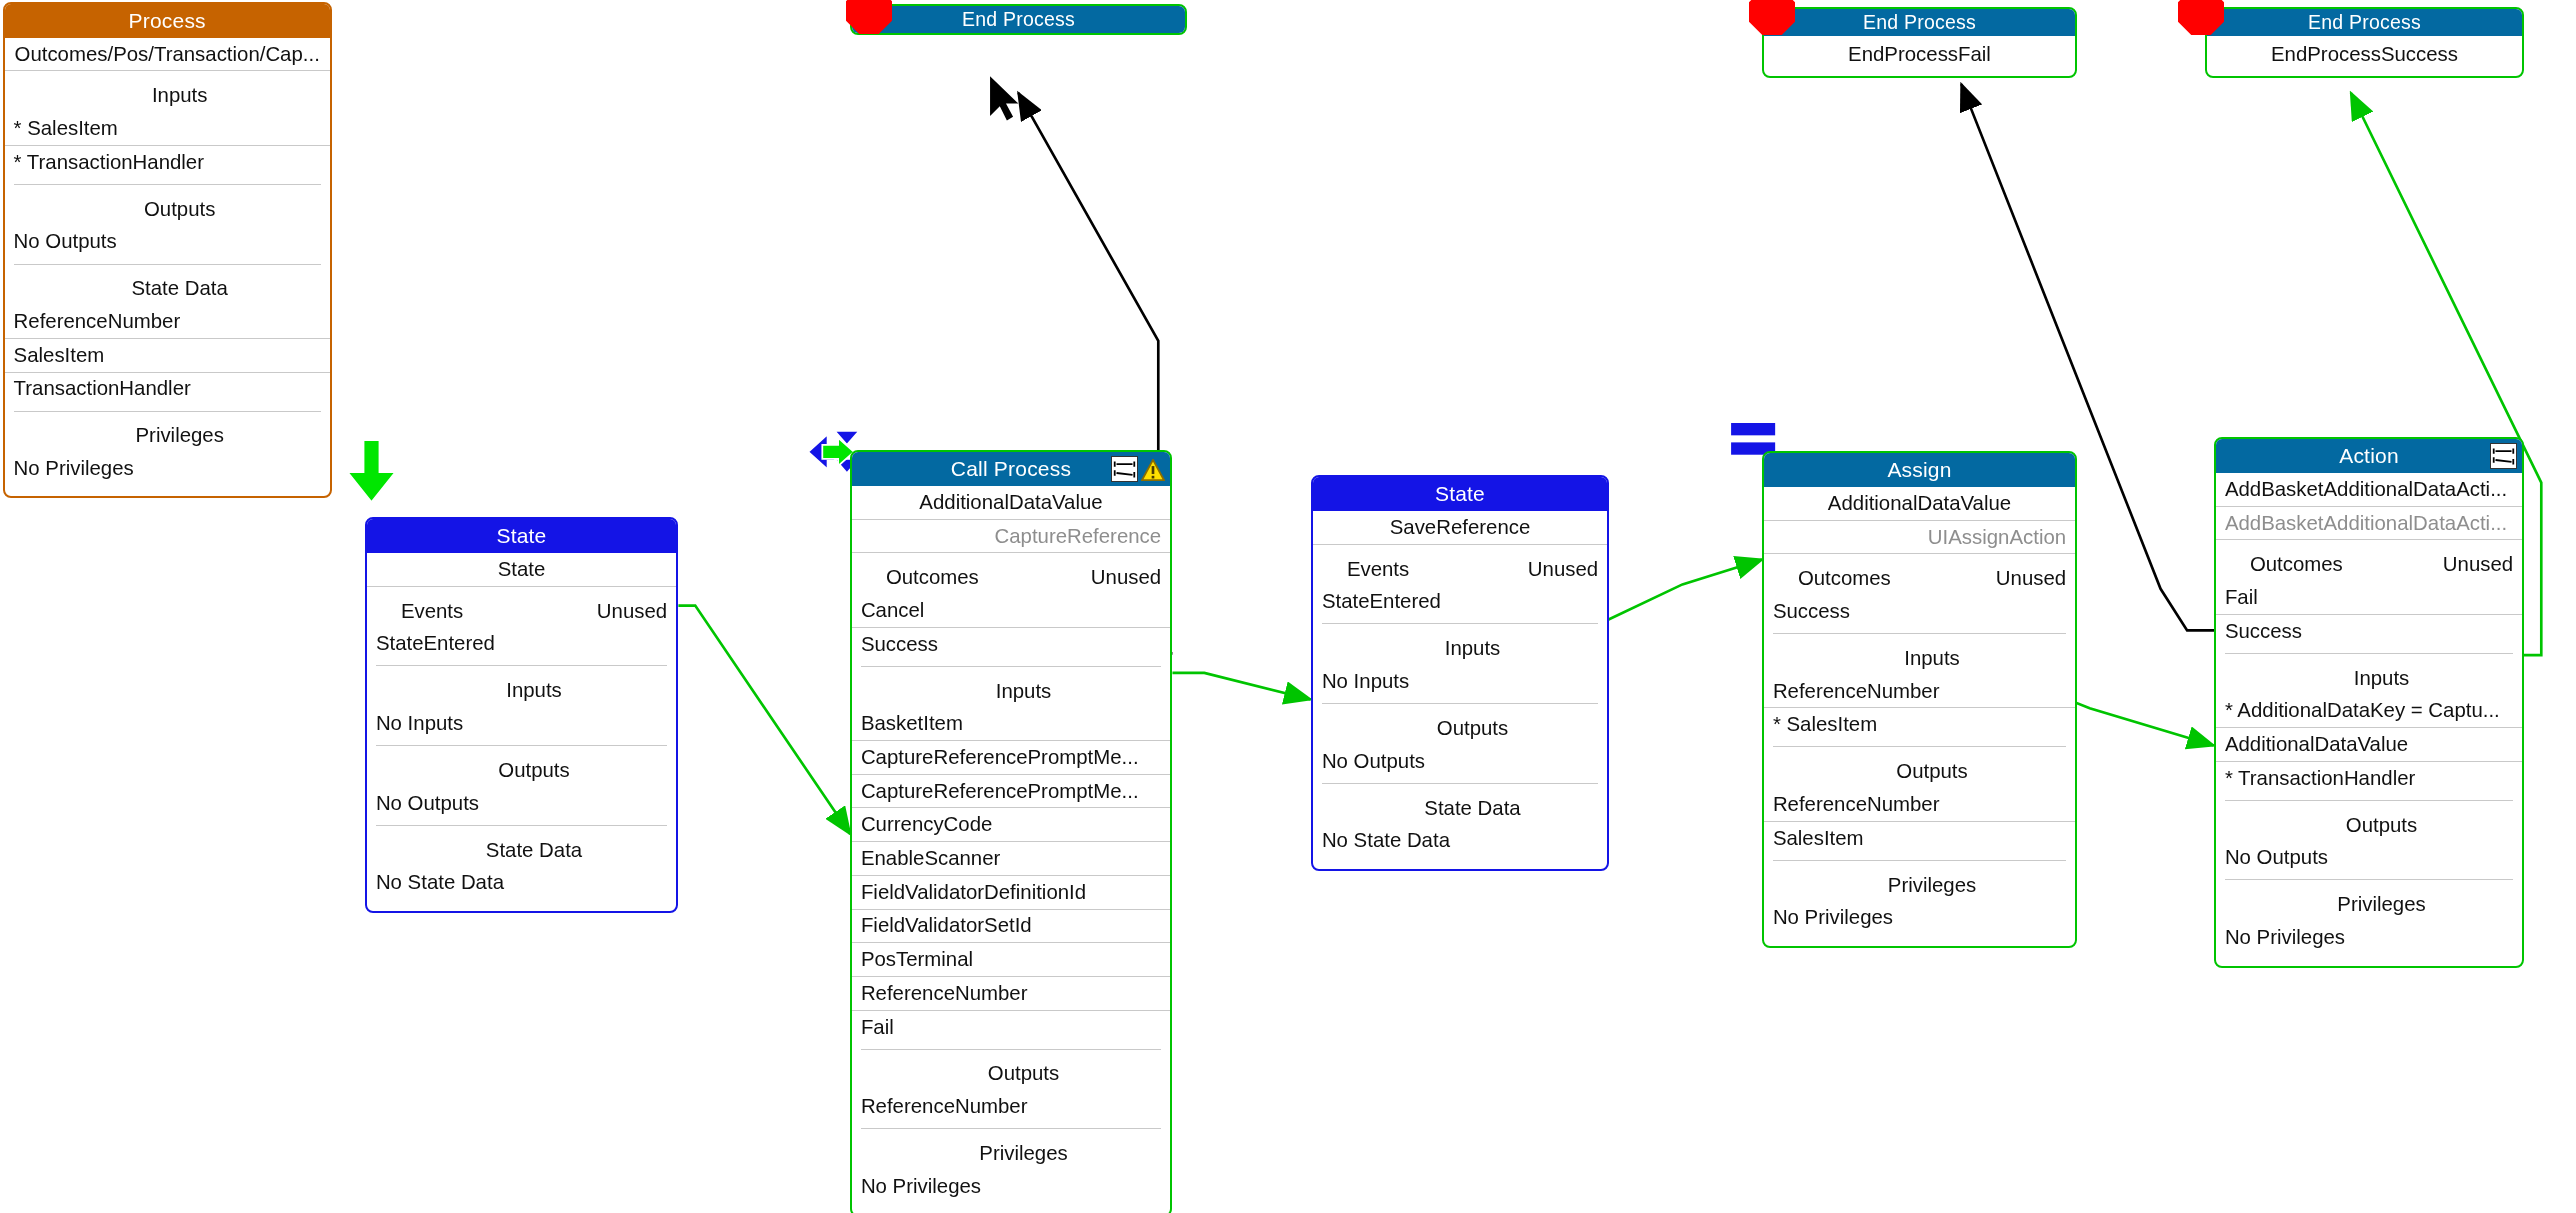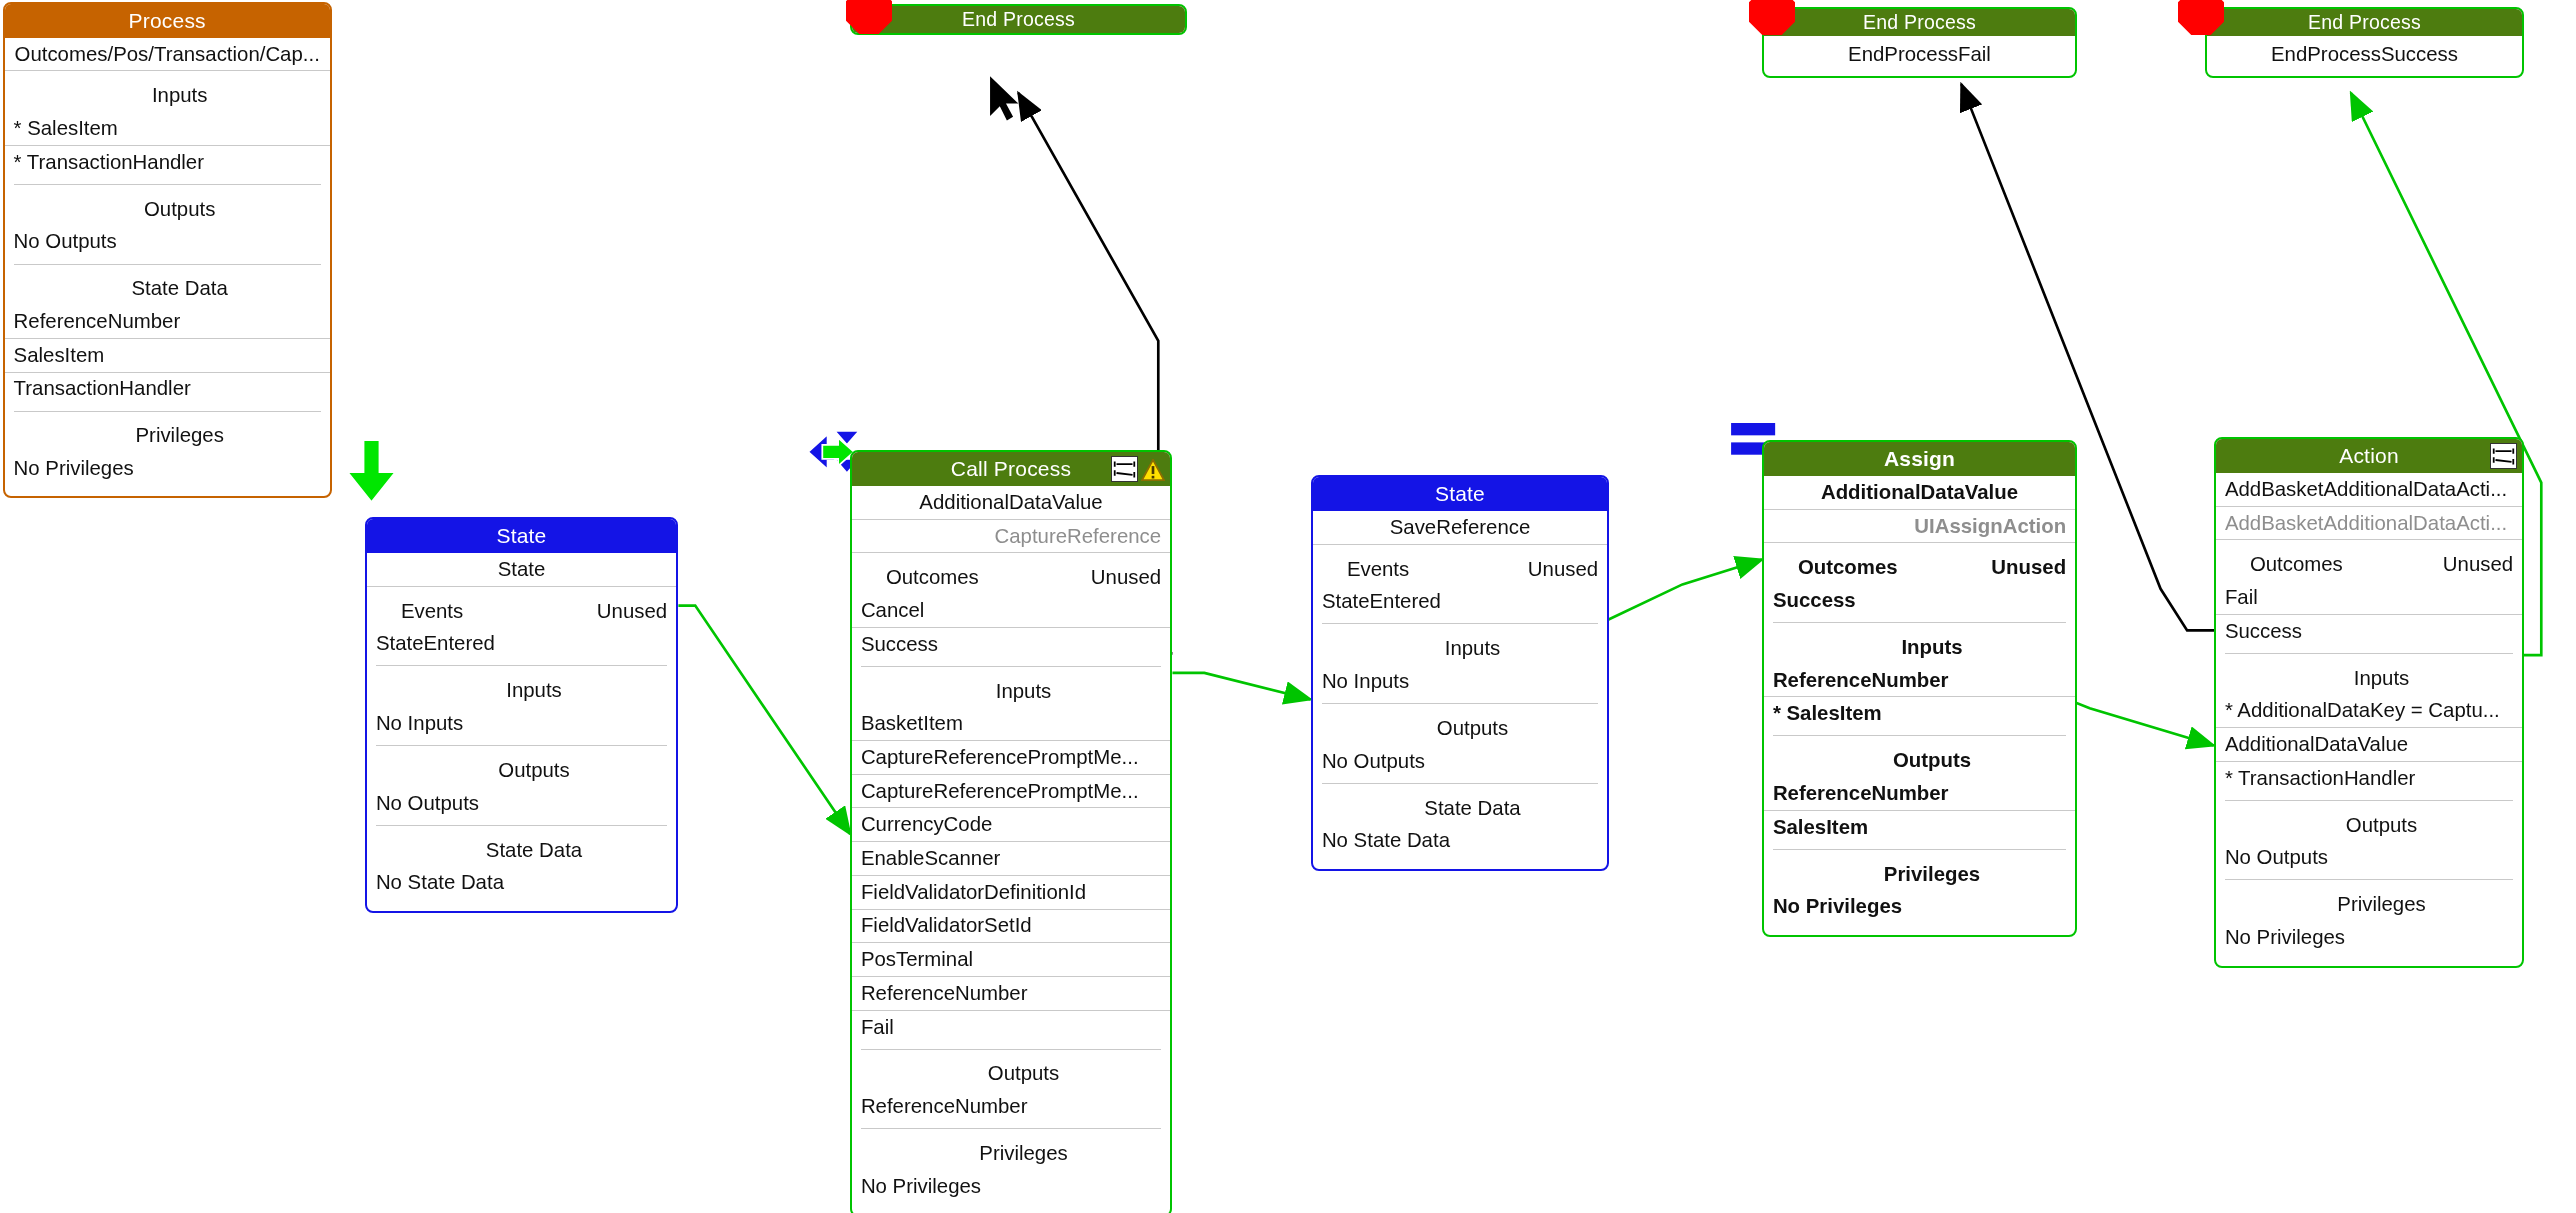--- a/index.html
+++ b/index.html
@@ -32,21 +32,21 @@
   .node-header {
     position: relative;
     height: 34px;
     line-height: 34px;
     text-align: center;
     color: #ffffff;
     font-size: 21px;
     letter-spacing: 0.2px;
   }
   .node.blue   > .node-header { background: #1414e6; }
-  .node.green  > .node-header { background: #4d7c0f; }
+  .node.green  > .node-header { background: #0369a1; }
   .node.orange > .node-header { background: #c66300; }
 
   .node-body { padding: 0; }
 
   
   .row {
     position: relative;
     font-size: 20.4px;
     color: #111111;
     line-height: 30px;
@@ -285,21 +285,21 @@
     </div>
   </div>
 
   <div class="badge" style="left:1731px; top:423px; width:46px; height:37px;">
     <svg viewBox="0 0 52 42" width="46" height="37">
       <rect x="0" y="0" width="50" height="14" fill="#1414e6"></rect>
       <rect x="0" y="22" width="50" height="14" fill="#1414e6"></rect>
     </svg>
   </div>
 
-  <div class="node green" style="left:1762px; top:440px; width:315px;font-weight:bold;">
+  <div class="node green" style="left:1762px; top:451px; width:315px;">
     <div class="node-header">
       <span>Assign</span>
     </div>
     <div class="node-body">
       <div class="row center rule">AdditionalDataValue</div>
       <div class="row muted rule">UIAssignAction</div>
 
       <div class="row section with-right">
         <span class="sec-right">Unused</span>
         <span class="sec-label">Outcomes</span>

